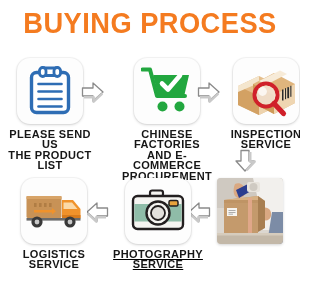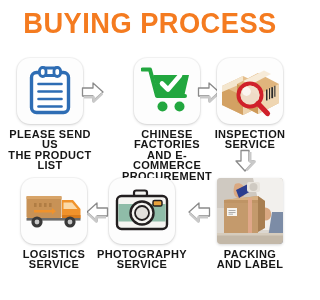--- a/index.html
+++ b/index.html
@@ -143,21 +143,21 @@
 PROCUREMENT</div>
   </div>
 
   <div class="arrow" style="left:196px; top:80px;">
     <svg viewBox="0 0 26 24">
       <path d="M2.5 8 L13 8 L13 3 L23 12 L13 21 L13 16 L2.5 16 Z" fill="#ffffff" stroke="#8A8A8A" stroke-width="1.3" stroke-linejoin="round"></path>
       <path d="M4 17.2 L13.6 17.2 L13.6 21.6 L22.2 13.6" fill="none" stroke="#C9C9C9" stroke-width="2.6" stroke-linejoin="round"></path>
     </svg>
   </div>
 
-  <div class="step" style="left:204px; top:58px;">
+  <div class="step" style="left:220px; top:58px;">
     <div class="tile">
       <div class="insp-wrap">
         <svg width="66" height="66" viewBox="0 0 66 66">
 
           <path d="M5 28 L26 18 L47 28 L47 47 L26 57 L5 47 Z" fill="#E5BE8C"></path>
           <path d="M5 28 L26 38 L26 57 L5 47 Z" fill="#D3A163"></path>
           <path d="M26 38 L47 28 L47 47 L26 57 Z" fill="#EDD3AE"></path>
 
           <path d="M5 28 L26 18 L26 25 L5 34 Z" fill="#F4E6CE"></path>
 
@@ -219,32 +219,30 @@
           <rect x="10" y="30" width="10" height="8" fill="#F7F5F1"></rect>
           <line x1="11.5" y1="32.5" x2="18.5" y2="32.5" stroke="#9a9a9a" stroke-width="0.8"></line>
           <line x1="11.5" y1="34.5" x2="18.5" y2="34.5" stroke="#9a9a9a" stroke-width="0.8"></line>
           <line x1="11.5" y1="36.2" x2="16" y2="36.2" stroke="#9a9a9a" stroke-width="0.8"></line>
 
           <rect x="0" y="55" width="66" height="11" fill="#C3B8A8"></rect>
           <rect x="0" y="55" width="66" height="2.5" fill="#D6CCBD"></rect>
         </svg>
       </div>
     </div>
-    <div class="caption">PACKING
-AND LABEL</div>
   </div>
 
   <div class="arrow" style="left:186px; top:200px;">
     <svg viewBox="0 0 26 24">
       <path d="M23.5 8 L13 8 L13 3 L3 12 L13 21 L13 16 L23.5 16 Z" fill="#ffffff" stroke="#8A8A8A" stroke-width="1.3" stroke-linejoin="round"></path>
       <path d="M22 17.2 L12.4 17.2 L12.4 21.6 L3.8 13.6" fill="none" stroke="#C9C9C9" stroke-width="2.6" stroke-linejoin="round"></path>
     </svg>
   </div>
 
-  <div class="step" style="left:96px; top:178px;">
+  <div class="step" style="left:112px; top:178px;text-decoration:underline;">
     <div class="tile">
       <div class="cam-wrap">
         <svg width="54" height="44" viewBox="0 0 54 44">
           <rect x="19" y="1.5" width="13" height="6" rx="2.2" fill="#F5F4F1" stroke="#231F20" stroke-width="2.2"></rect>
           <rect x="2" y="7" width="50" height="33" rx="4.5" fill="#F5F4F1" stroke="#231F20" stroke-width="2.4"></rect>
           <rect x="3.4" y="15" width="47.2" height="17.5" fill="#8FBCA8"></rect>
           <rect x="38" y="11.5" width="9" height="5.5" rx="1.6" fill="#E8A33D" stroke="#231F20" stroke-width="1.5"></rect>
           <circle cx="27" cy="24" r="11.5" fill="#F5F4F1" stroke="#231F20" stroke-width="2.4"></circle>
           <circle cx="27" cy="24" r="7" fill="#E2E0DC" stroke="#231F20" stroke-width="1.8"></circle>
         </svg>

